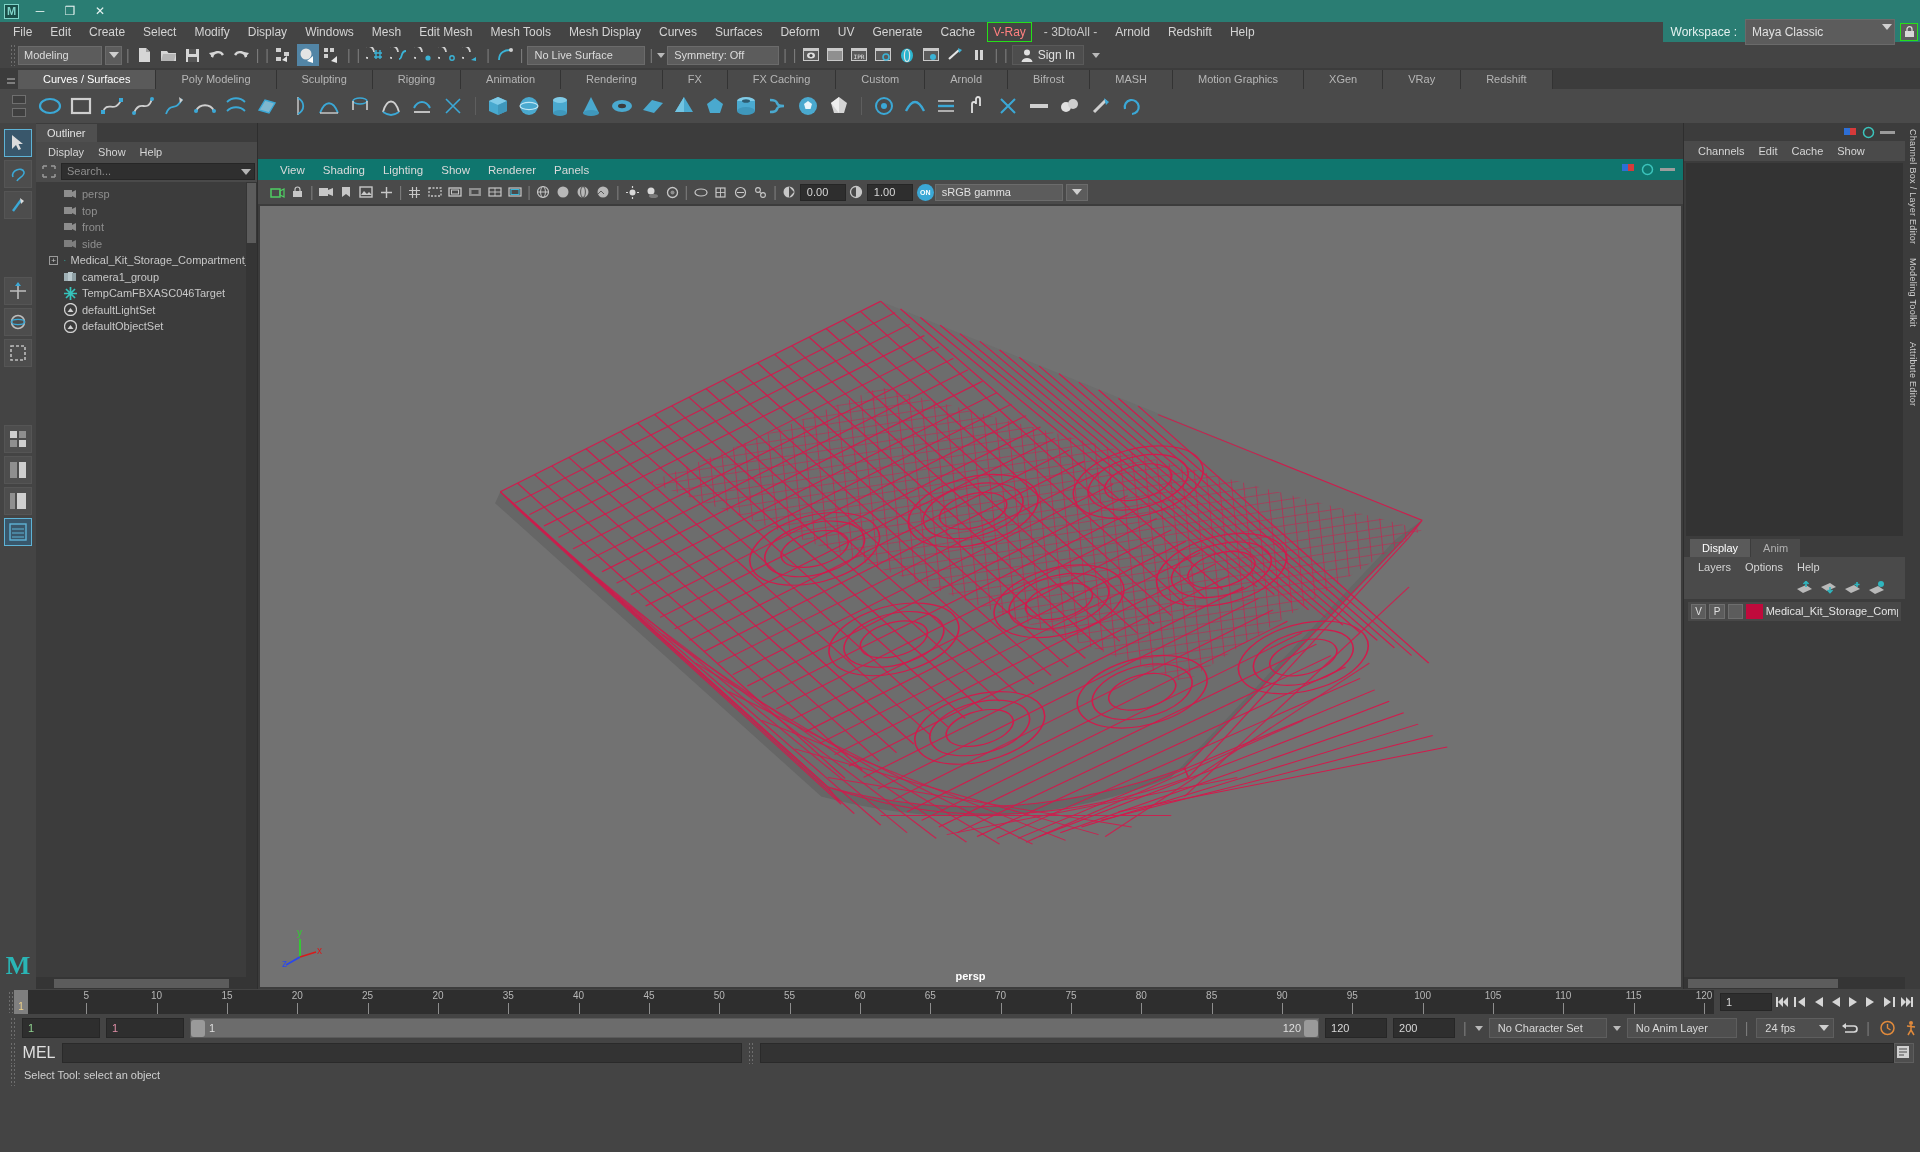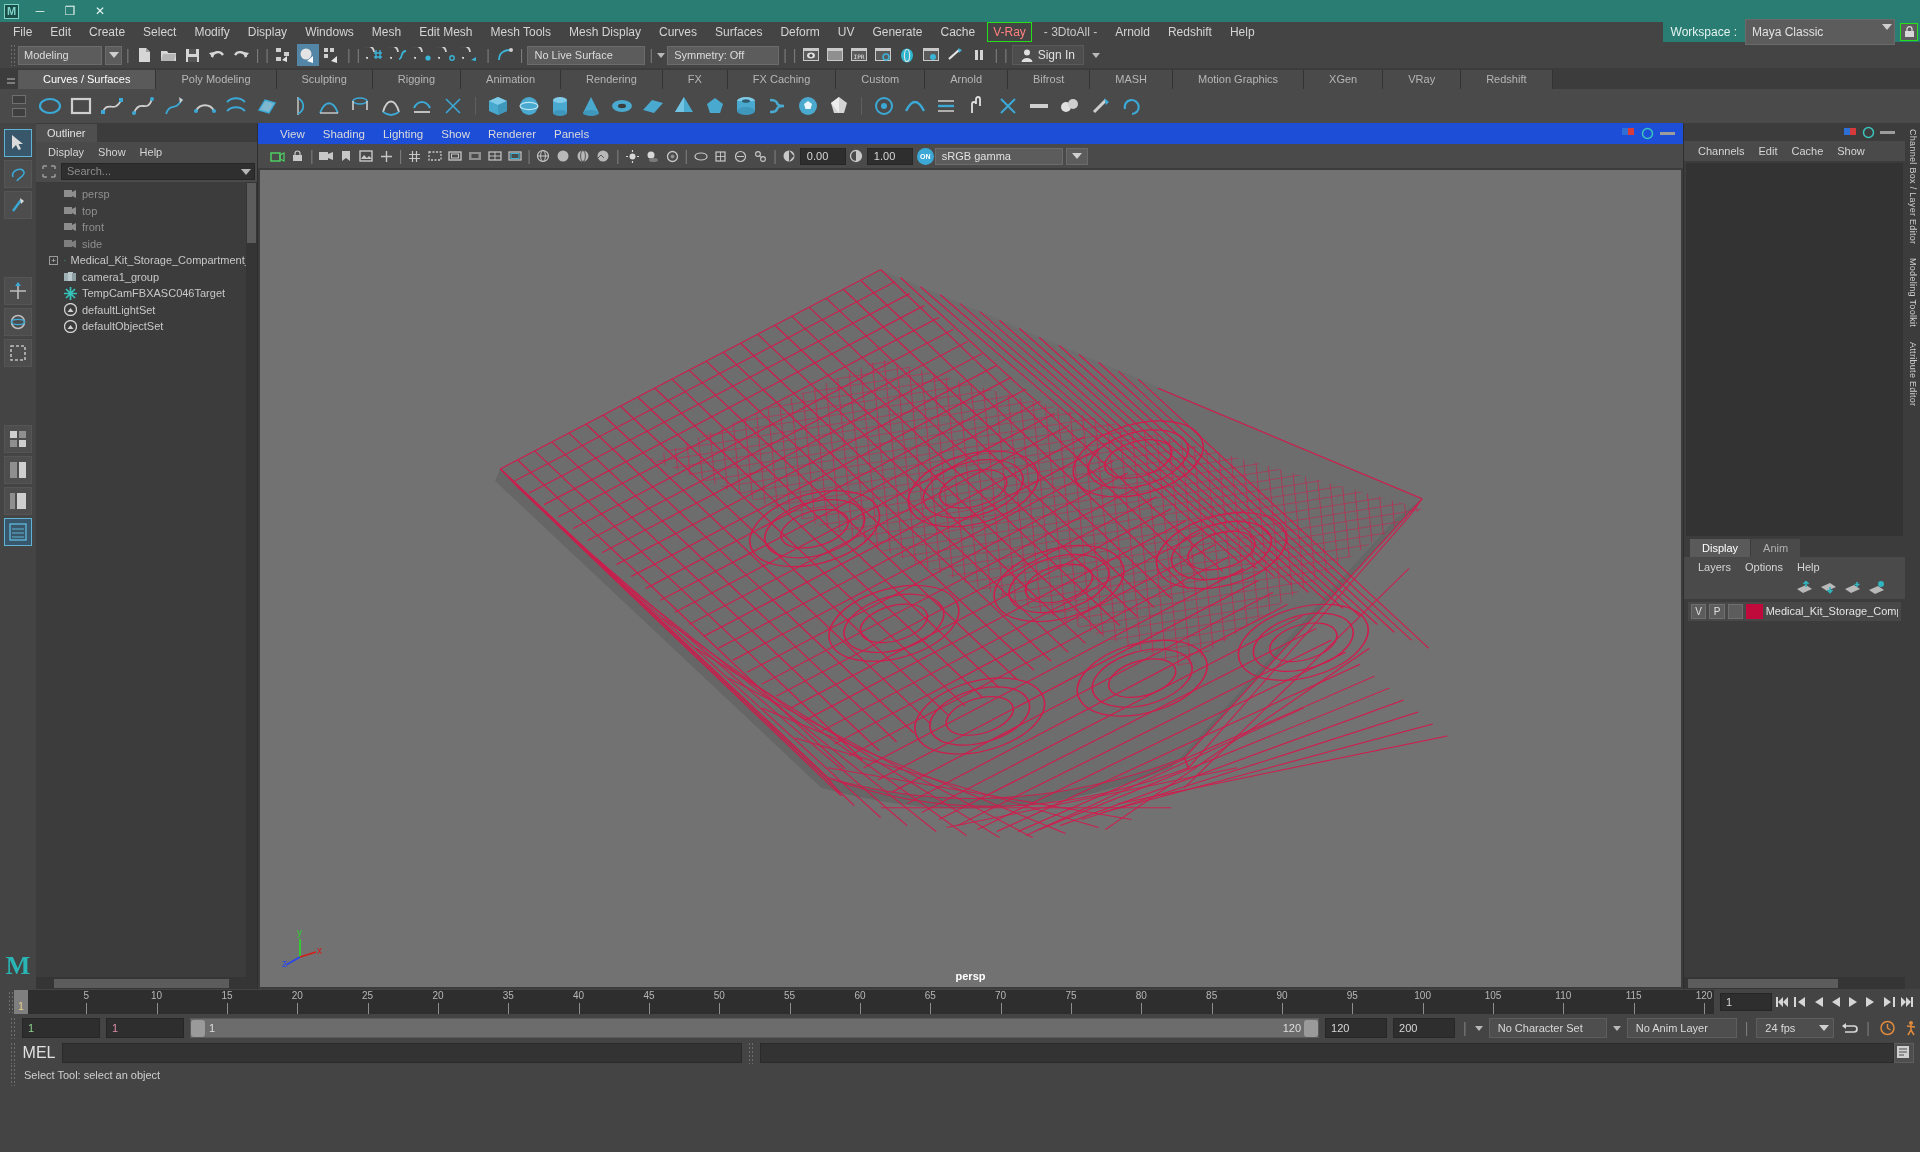--- a/index.html
+++ b/index.html
@@ -142,22 +142,22 @@
     padding-left: 28px; gap: 5px; color: #c8c8c8; white-space: nowrap;}
   .outl-row.dim { color: #8f8f8f; }
   .outl-expand { position:absolute; left: 13px; width:9px; height:9px;
     border:1px solid #9a9a9a; color:#c9c9c9; font-size:8px; line-height:7px; text-align:center;}
   #outl-scroll-v { position:absolute; right:0; top:0; width: 11px; height: 100%; background:#353535;}
   #outl-scroll-thumb { width:9px; margin: 1px; height: 60px; background:#5c5c5c;}
   #outl-scroll-h { height: 12px; background: #353535; display:flex; align-items:center;}
   #outl-hthumb { height: 9px; width: 175px; margin-left: 18px; background:#5c5c5c;}
   
   #viewport-col { flex: 1; display: flex; flex-direction: column; background:#3c3c3c; }
-  #vp-menurow { height: 21px; background: #1d4ed8; display:flex; align-items:center;
-    padding-left: 14px; gap:2px; }
+  #vp-menurow { height: 21px; background: #0f766e; display:flex; align-items:center;
+    padding-left: 14px; gap:2px;margin-top:36px; }
   .vp-menu { font-size: 11.5px; color: #dadada; padding: 2px 8px; }
   #vp-toolrow { height: 24px; background: #4a4a4a; display:flex; align-items:center;
     padding-left: 10px; gap:1px; }
   .vbtn { width: 19px; height: 19px; display:flex; align-items:center;
     justify-content:center; flex:none;}
   .vnum { width: 46px; height: 17px; background:#2e2e2e; border:1px solid #262626;
     color:#d8d8d8; font-size:11px; display:flex; align-items:center; padding-left:6px;}
   .vgamma { width: 128px; height: 17px; background:#5c5c5c; border:1px solid #6b6b6b;
     color:#e0e0e0; font-size:11px; display:flex; align-items:center; padding-left:6px;}
   .vgamma-arrow { width: 22px; height:17px; background:#5c5c5c; border:1px solid #6b6b6b;

